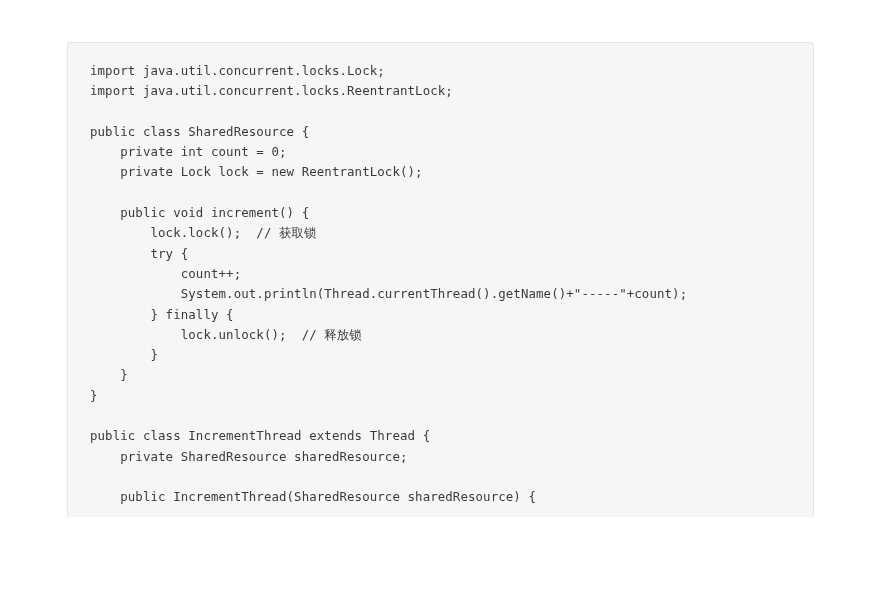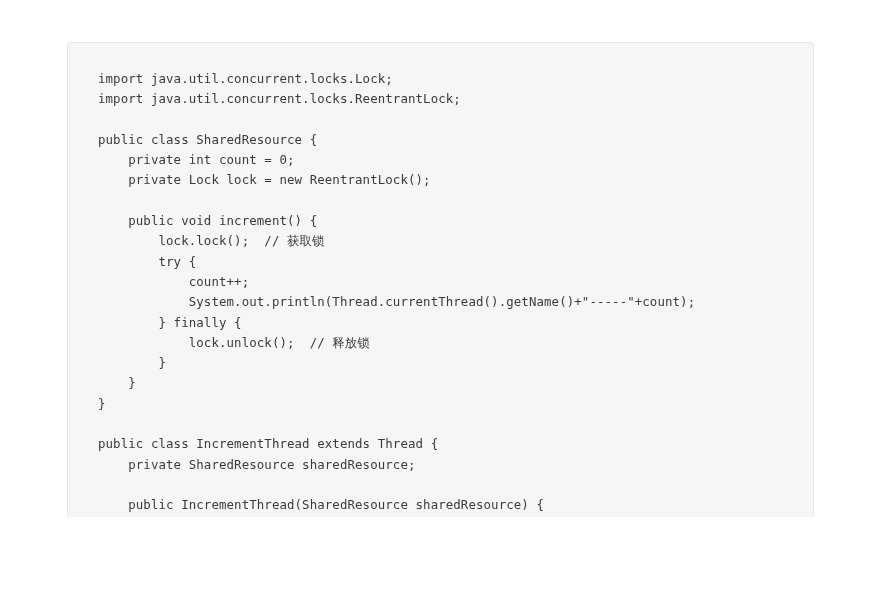--- a/index.html
+++ b/index.html
@@ -23,21 +23,21 @@
       width: 747px;
       height: 475px;
       background: #f6f6f6;
       border: 1px solid #e6e6e6;
       border-bottom: none;
       border-radius: 3px 3px 0 0;
       overflow: hidden;
       box-sizing: border-box;
     }
     pre.code {
-      margin: 16px;
+      margin: 8px;
       padding: 10px 0 0 14px;
       font-family: "DejaVu Sans Mono", "Liberation Mono", monospace;
       font-size: 12.4px;
       line-height: 20.3px;
       color: #3a3a3a;
       letter-spacing: 0.1px;
       white-space: pre;
     }
     .line {
       display: block;

